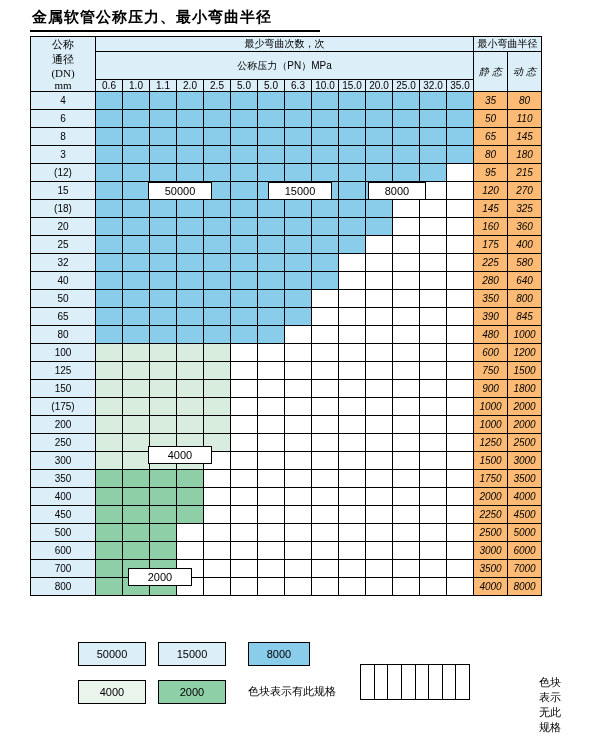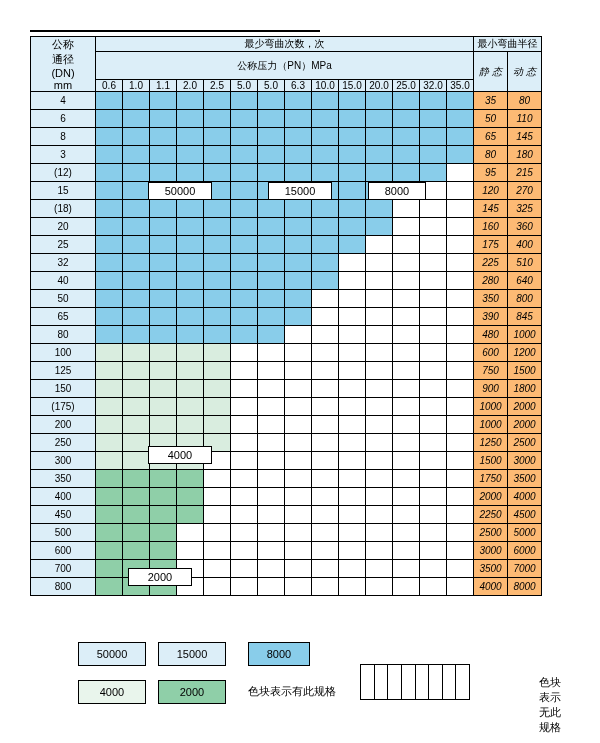--- a/index.html
+++ b/index.html
@@ -29,21 +29,21 @@
   }
   .tbl td,.tbl th{
     border:1px solid #000;
     padding:0;
     font-size:10px;
     text-align:center;
     vertical-align:middle;
     font-family:"Liberation Sans", sans-serif;
   }
   .hdr{background:#dceef8;font-weight:normal;}
-  .hdr-cn{font-family:Liberation Sans, sans-serif;font-size:11px;}
+  .hdr-cn{font-family:Liberation Serif, serif;font-size:11px;}
   .dn-col{width:64px;}
   .pcol{width:26px;}
   .rcol{width:33px;font-style:italic;}
 
   .rowlbl{height:17px;background:#dceef8;font-size:11px;}
   .dcell{height:17px;}
 
   
   .c-blue{background:#89cdea;}
   .c-green{background:#8fcfa8;}
@@ -78,20 +78,21 @@
     display:flex;
   }
   .lg-grid i{flex:1;border-right:1px solid #000;}
   .lg-grid i:last-child{border-right:none;}
 </style>
 </head>
 <body>
 
 <div id="root">
 
+  <div class="title">金属软管公称压力、最小弯曲半径</div>
   <div class="title-underline"></div>
 
   <table class="tbl" id="main-table">
     <thead>
       <tr>
         <th class="hdr dn-col" rowspan="3">
           <div class="hdr-cn">公称</div>
           <div class="hdr-cn">通径</div>
           <div class="hdr-cn">(DN)</div>
           <div class="hdr-cn">mm</div>
@@ -303,21 +304,21 @@
           <td class="dcell pcol c-blue"></td>
           <td class="dcell pcol c-blue"></td>
           <td class="dcell pcol c-blue"></td>
           <td class="dcell pcol c-blue"></td>
           <td class="dcell pcol c-white"></td>
           <td class="dcell pcol c-white"></td>
           <td class="dcell pcol c-white"></td>
           <td class="dcell pcol c-white"></td>
           <td class="dcell pcol c-white"></td>
           <td class="dcell rcol rad">225</td>
-          <td class="dcell rcol rad">510</td>
+          <td class="dcell rcol rad">580</td>
         </tr>
         <tr>
           <td class="rowlbl dn-col">40</td>
           <td class="dcell pcol c-blue"></td>
           <td class="dcell pcol c-blue"></td>
           <td class="dcell pcol c-blue"></td>
           <td class="dcell pcol c-blue"></td>
           <td class="dcell pcol c-blue"></td>
           <td class="dcell pcol c-blue"></td>
           <td class="dcell pcol c-blue"></td>

